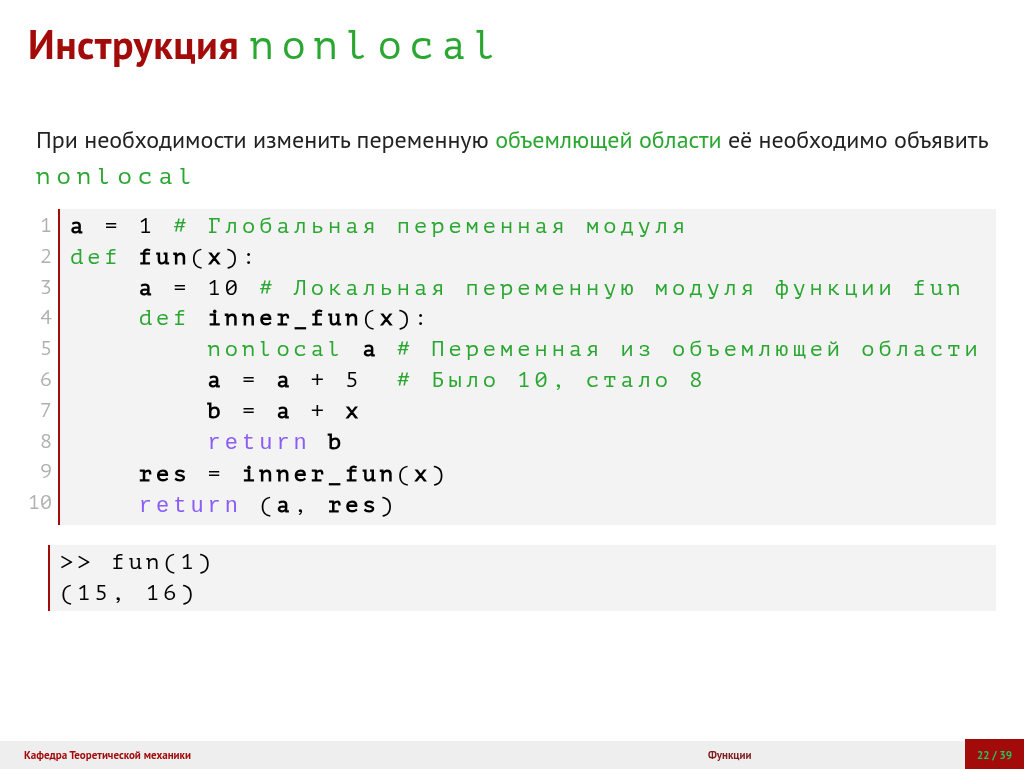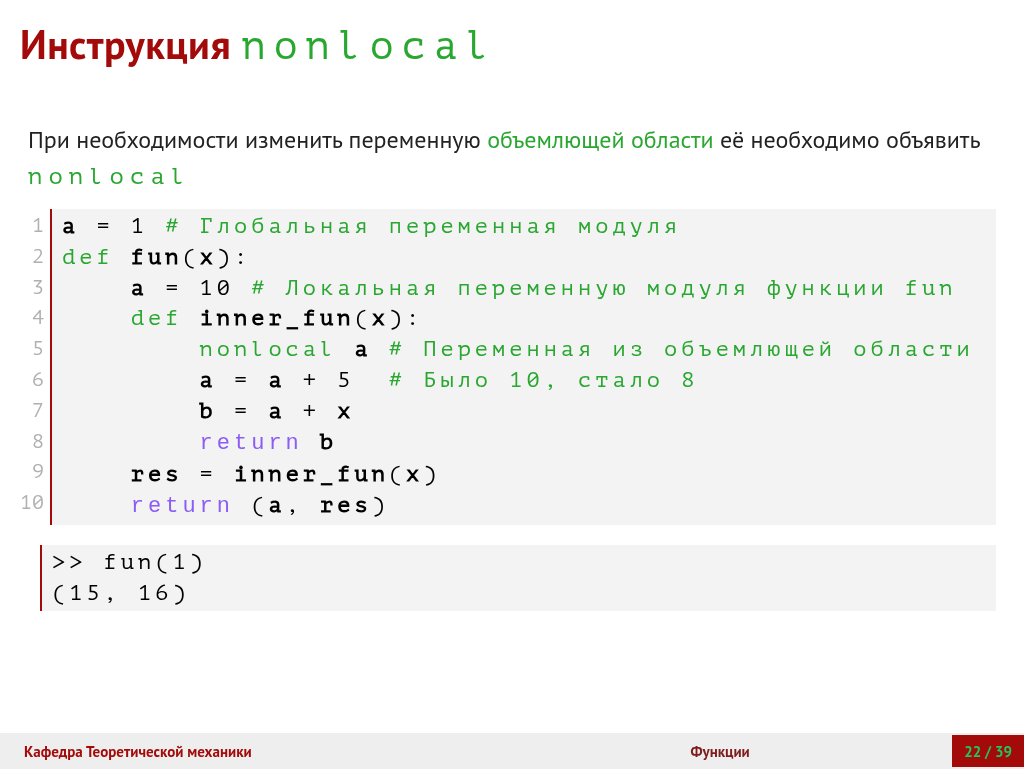--- a/index.html
+++ b/index.html
@@ -5,21 +5,21 @@
   * { box-sizing: border-box; margin: 0; padding: 0; }
   body {
     width: 1024px;
     height: 769px;
     background: #ffffff;
     font-family: "PT Sans", "Segoe UI", Arial, sans-serif;
     position: relative;
     overflow: hidden;
   }
   .slide {
-    padding: 18px 28px 0 20px;
+    padding: 18px 28px 0 28px;
   }
   h1.title {
     font-size: 40px;
     font-weight: bold;
     color: #a30b0b;
     letter-spacing: 0.5px;
     margin-bottom: 52px;
   }
   h1.title .mono-tt {
     font-family: "PT Mono", "Consolas", "Courier New", monospace;
@@ -87,25 +87,25 @@
   .out-code {
     padding: 2px 0 2px 10px;
     white-space: pre;
   }
 
   .footer {
     position: absolute;
     bottom: 0;
     left: 0;
     width: 1024px;
-    height: 36px;
+    height: 28px;
     background: #eeeeee;
     display: flex;
     align-items: center;
-    font-size: 15px;
+    font-size: 11px;
   }
   .footer .left {
     flex: 1;
     padding-left: 24px;
     color: #a30b0b;
     font-weight: bold;
   }
   .footer .mid {
     flex: 1;
     text-align: center;

